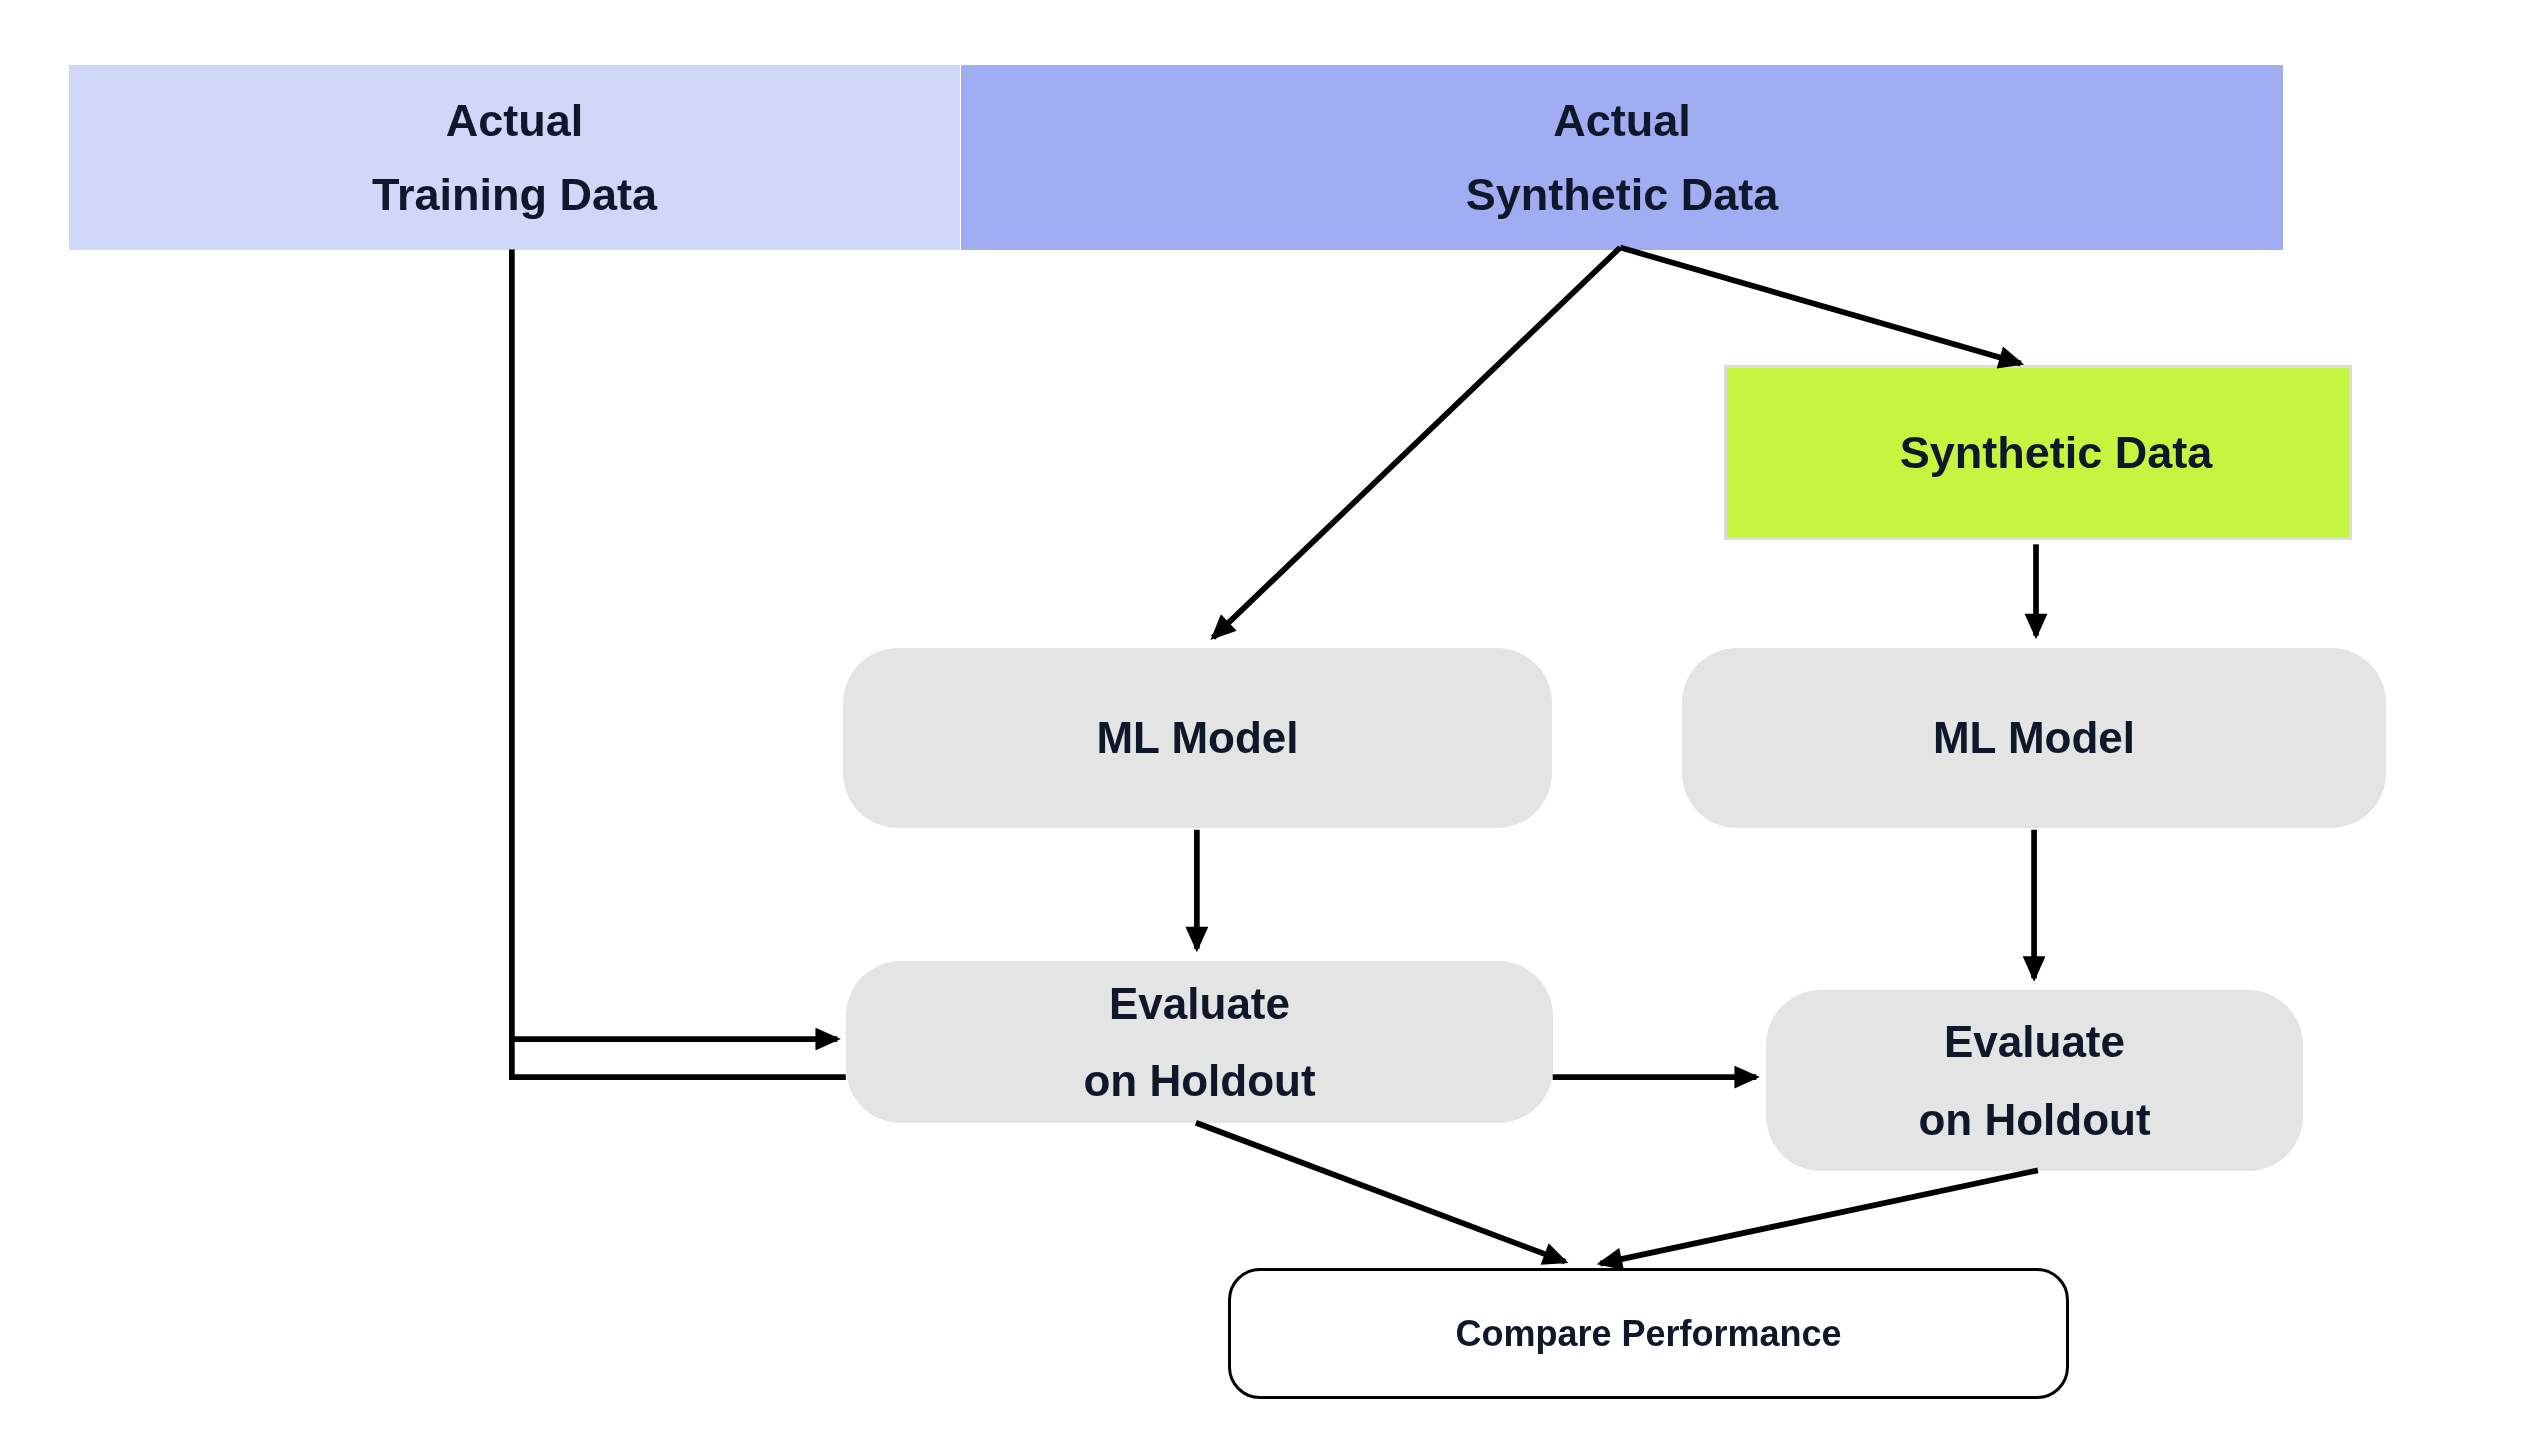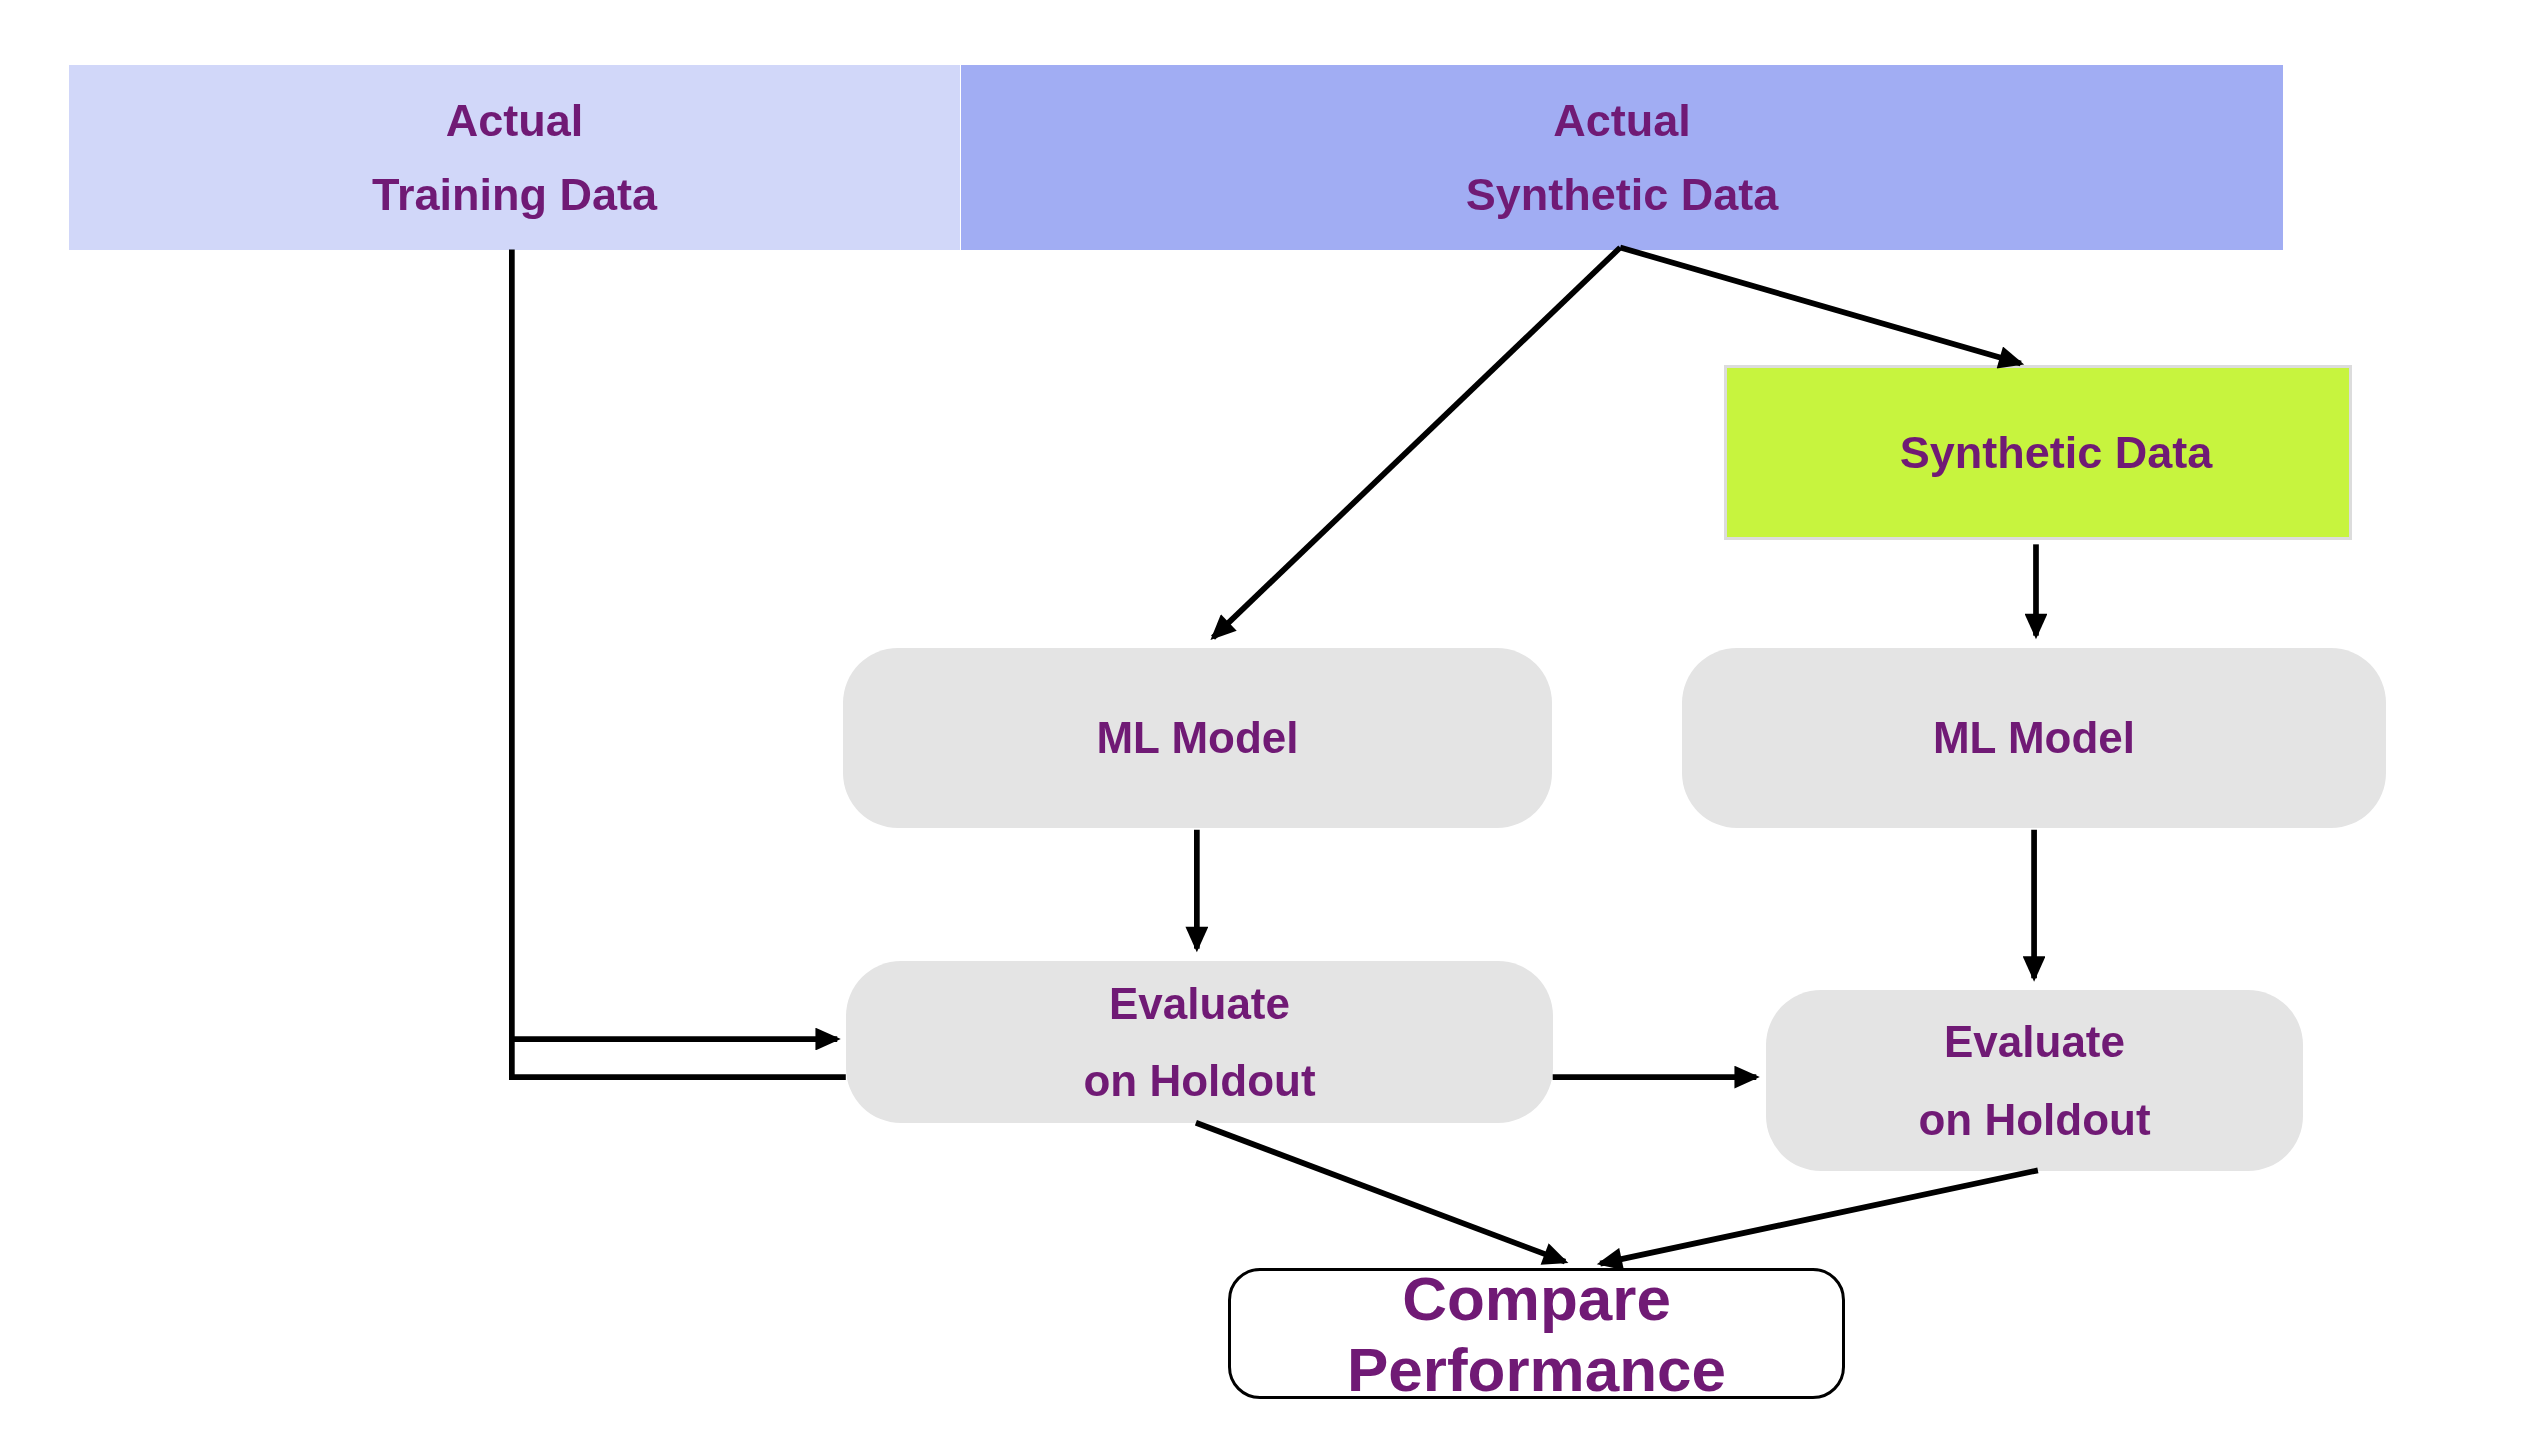--- a/index.html
+++ b/index.html
@@ -7,21 +7,21 @@
     padding: 0;
     background: #ffffff;
   }
   .canvas {
     position: relative;
     width: 2525px;
     height: 1454px;
     background: #ffffff;
     overflow: hidden;
     font-family: "Liberation Sans", sans-serif;
-    color: #701a75;
+    color: #0f172a;
   }
   .edges-layer {
     position: absolute;
     left: 0; top: 0;
     width: 2525px;
     height: 1454px;
     z-index: 5;
     pointer-events: none;
   }
   .node {
@@ -53,25 +53,25 @@
   .rounded { border-radius: 55px; }
   .box-ml-real   { left: 843px;  top: 648px;  width: 709px; height: 180px; }
   .box-ml-synth  { left: 1682px; top: 648px;  width: 704px; height: 180px; }
   .box-eval-left { left: 846px;  top: 961px; width: 707px; height: 162px; }
   .box-eval-right{ left: 1766px; top: 990px; width: 537px; height: 181px; }
   .ml-title   { font-weight: bold; font-size: 44px; line-height: 1.8; }
   .ml-sub     { font-weight: normal; font-size: 43px; line-height: 1.55; }
   .eval-title { font-weight: bold; font-size: 44px; line-height: 1.76; }
   
   .box-compare {
-    left: 1228px; top: 1268px; width: 617px; height: 131px;
+    left: 1228px; top: 1268px; width: 841px; height: 131px;
     border: 3.8px solid #000000;
     border-radius: 32px;
     background: #ffffff;
-    font-weight: bold; font-size: 62px;
+    font-weight: bold; font-size: 36px;
     z-index: 3;
   }
 </style>
 </head>
 <body>
 
 <div class="canvas">
 
   <div class="node title-2line box-holdout" style="background-color: rgb(209, 215, 249);">
     <span class="line">Actual</span>

